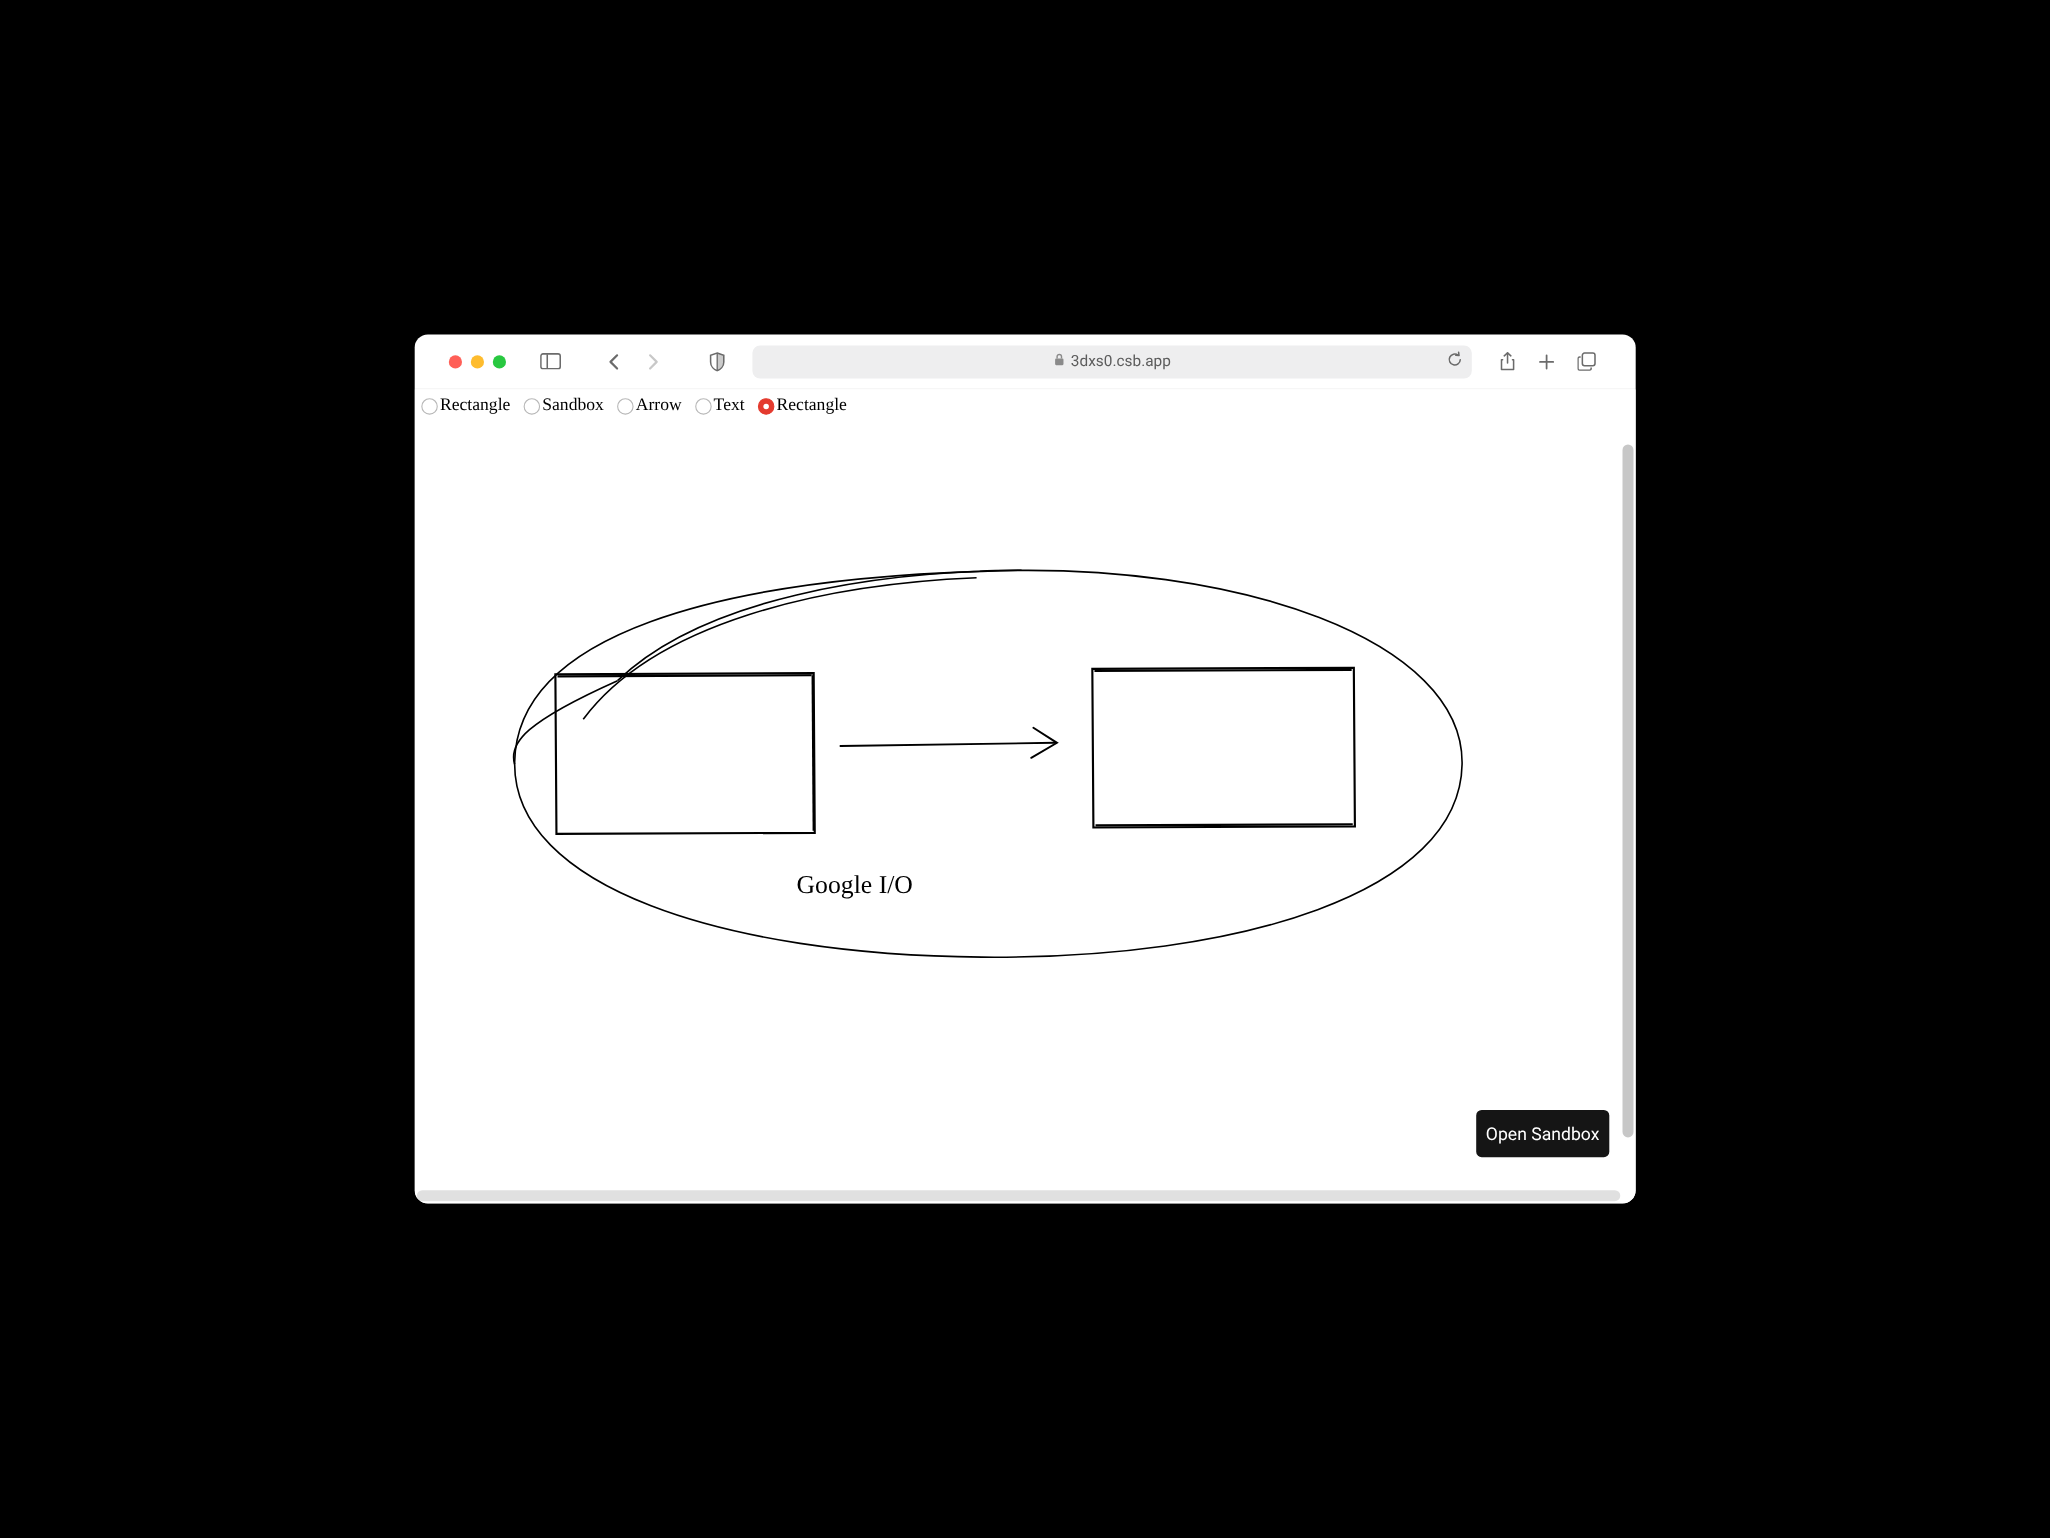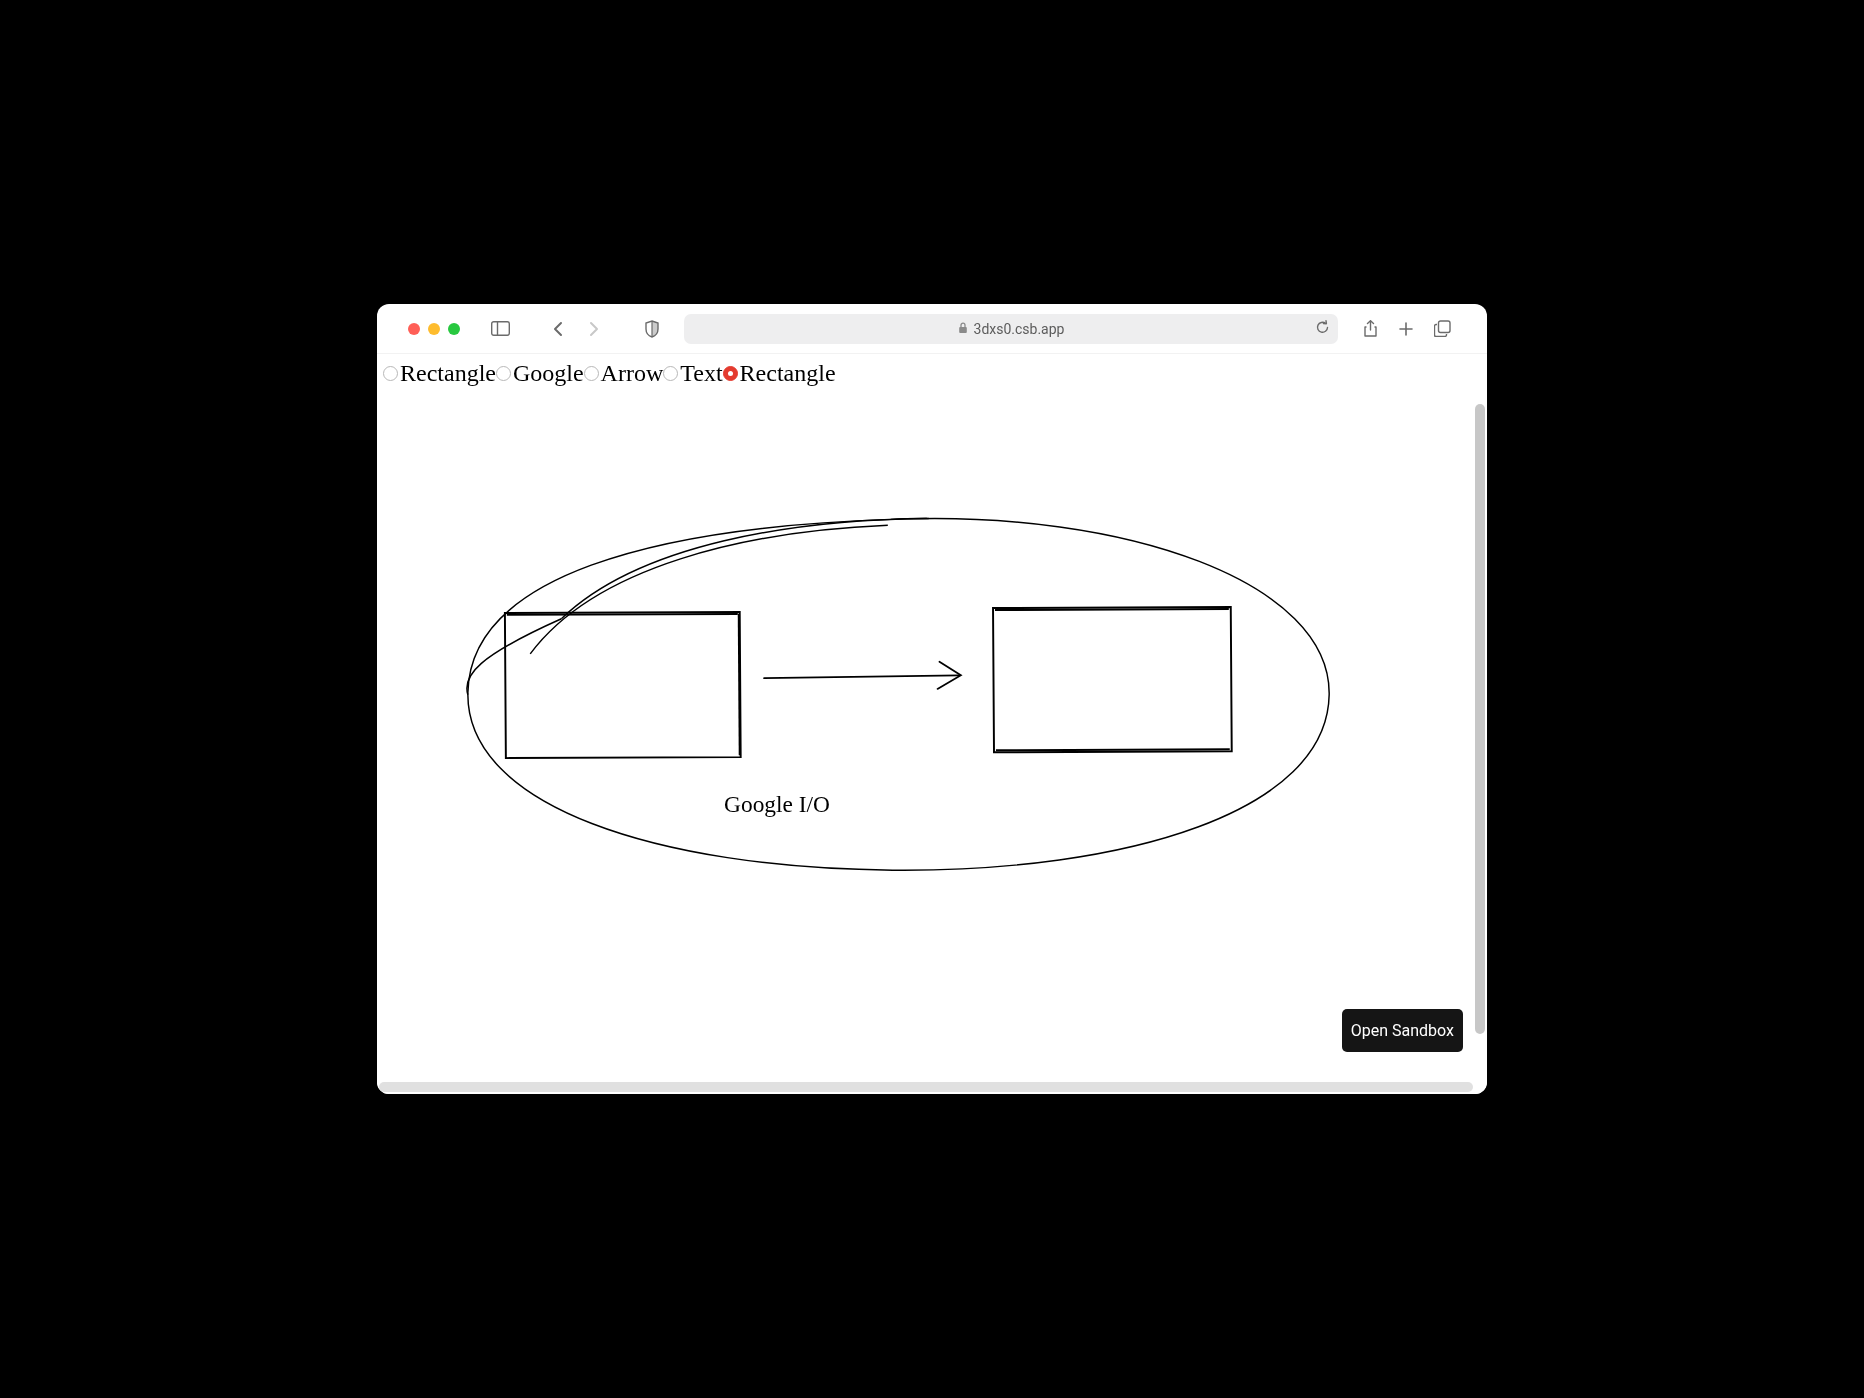--- a/index.html
+++ b/index.html
@@ -66,23 +66,23 @@
     overflow: hidden;
     background: #fff;
   }
   .toolbar {
     position: absolute;
     top: 6px;
     left: 6px;
     display: flex;
     align-items: flex-end;
     font-family: Georgia, "Times New Roman", serif;
-    font-size: 24px;
+    font-size: 16px;
     color: #000;
-    gap: 0;
+    gap: 12px;
   }
   .tool {
     display: flex;
     align-items: center;
     cursor: pointer;
   }
   .radio {
     width: 15px; height: 15px;
     border-radius: 50%;
     border: 1.5px solid #b8b8b8;
@@ -212,21 +212,21 @@
 
   <div class="content">
 
     <div class="toolbar">
       <label class="tool">
         <span class="radio"></span>
         <span>Rectangle</span>
       </label>
       <label class="tool">
         <span class="radio"></span>
-        <span>Google</span>
+        <span>Sandbox</span>
       </label>
       <label class="tool">
         <span class="radio"></span>
         <span>Arrow</span>
       </label>
       <label class="tool">
         <span class="radio"></span>
         <span>Text</span>
       </label>
       <label class="tool">

